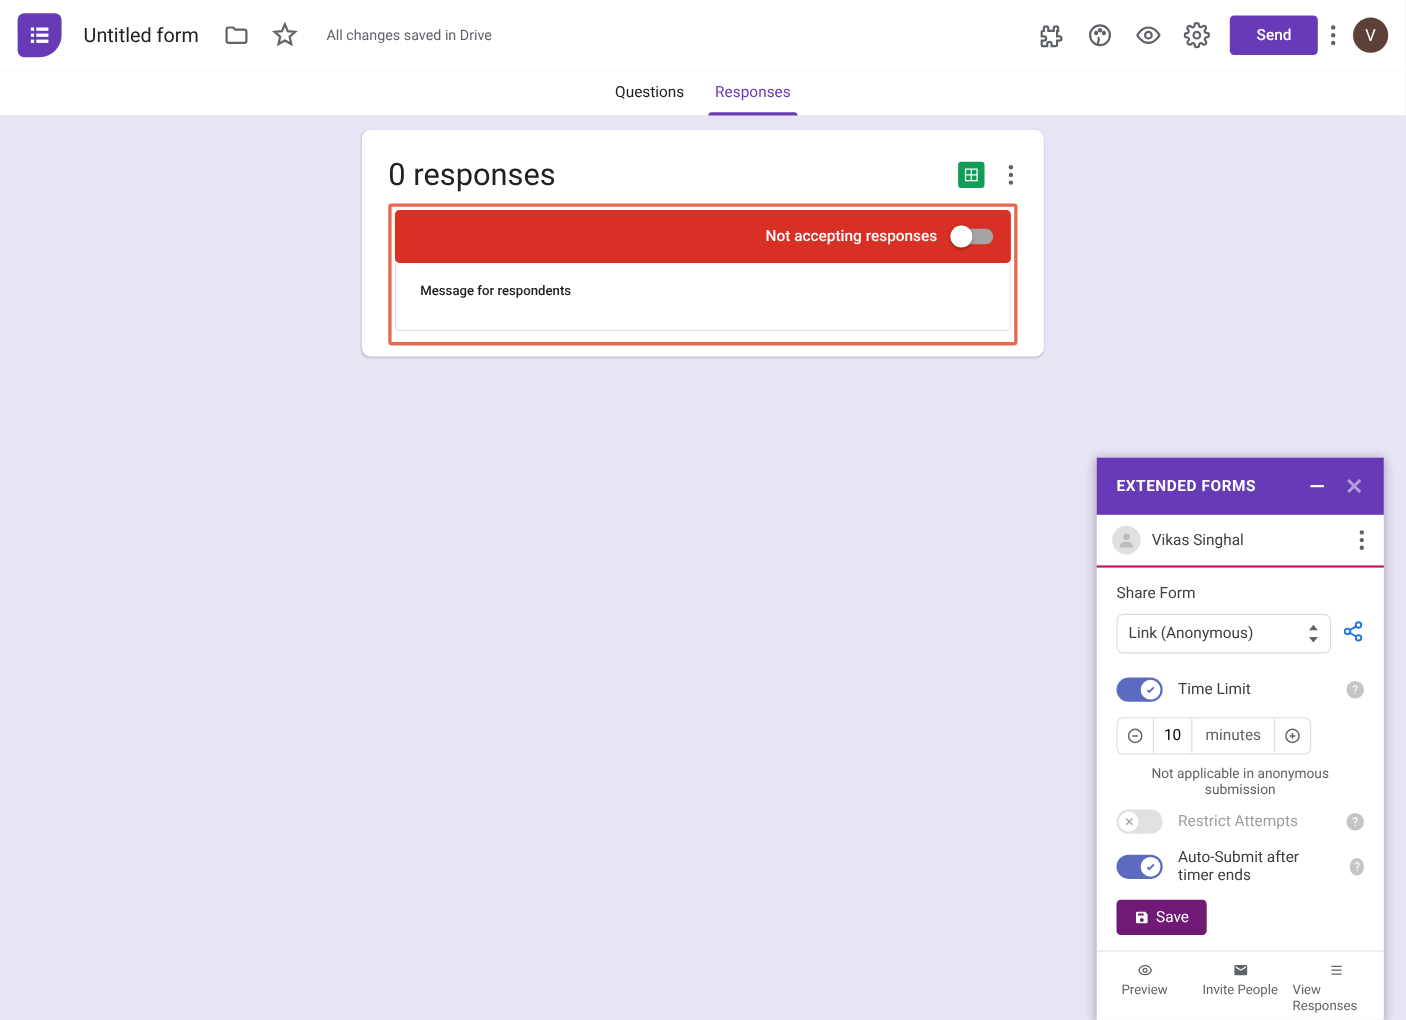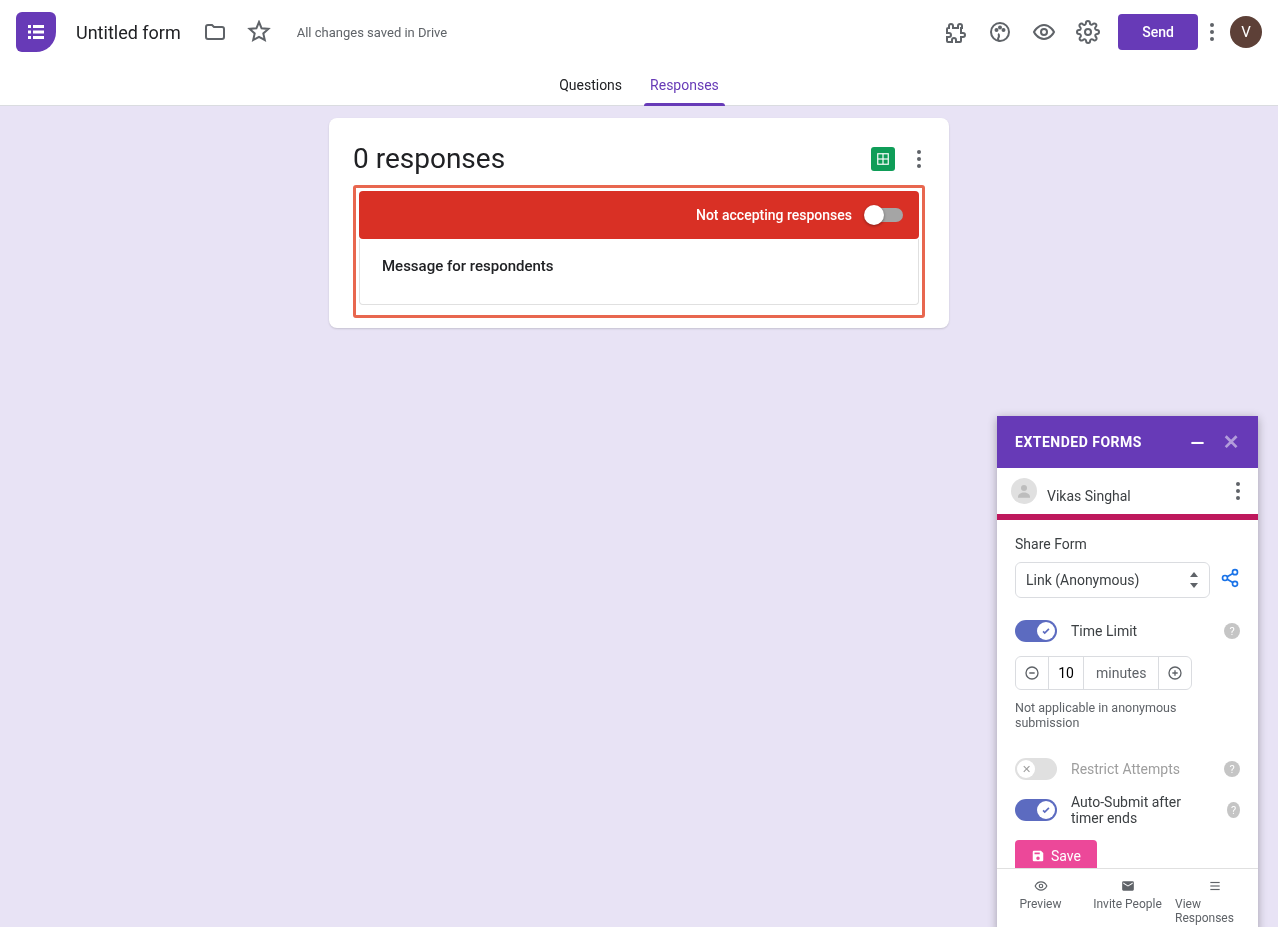--- a/index.html
+++ b/index.html
@@ -6,43 +6,43 @@
 body { background:#e8e3f5; width:1278px; height:927px; overflow:hidden; position:relative; }
 .header { background:#fff; height:64px; display:flex; align-items:center; padding:0 16px; }
 .forms-logo { width:40px; height:40px; background:#673ab7; border-radius:6px 6px 20px 6px; display:flex; align-items:center; justify-content:center; margin-right:20px; }
 .forms-logo svg { width:24px; height:24px; }
 .title { font-size:18px; color:#202124; margin-right:12px; }
 .icon-btn { width:40px; height:40px; display:flex; align-items:center; justify-content:center; margin:0 2px; cursor:pointer; border:none; background:none; color:#5f6368; }
 .saved-text { font-size:13px; color:#5f6368; margin-left:16px; }
 .spacer { flex:1; }
 .send-btn { background:#673ab7; color:#fff; border:none; padding:0 24px; height:36px; border-radius:4px; font-size:14px; font-weight:500; cursor:pointer; margin:0 8px; }
 .avatar { width:32px; height:32px; border-radius:50%; background:#5d4037; color:#fff; display:flex; align-items:center; justify-content:center; font-size:15px; margin-left:12px; }
-.tabs { background:#fff; height:42px; display:flex; align-items:center; justify-content:center; border-bottom:1px solid #dadce0; }
+.tabs { background:#fff; height:42px; display:flex; align-items:flex-end; justify-content:center; border-bottom:1px solid #dadce0; }
 .tab { padding:0 14px; height:42px; display:flex; align-items:center; font-size:14px; color:#202124; cursor:pointer; position:relative; }
 .tab.active { color:#673ab7; }
 .tab.active::after { content:""; position:absolute; bottom:0; left:8px; right:8px; height:3px; background:#673ab7; border-radius:3px 3px 0 0; }
 .content { padding-top:12px; display:flex; justify-content:center; }
 .card { width:620px; background:#fff; border-radius:8px; box-shadow:0 1px 2px rgba(0,0,0,.15); padding:24px 24px 10px; }
 .card-head { display:flex; align-items:center; margin-bottom:10px; }
 .resp-title { font-size:28px; color:#202124; flex:1; }
 .sheets-btn { width:24px; height:24px; background:#0f9d58; border-radius:3px; display:flex; align-items:center; justify-content:center; margin-right:18px; cursor:pointer; }
 .sheets-btn svg{ width:14px; height:14px; }
 .highlight-box { border:3px solid #e8674f; border-radius:3px; padding:3px 3px 10px; }
 .red-banner { background:#d93025; color:#fff; height:48px; display:flex; align-items:center; justify-content:flex-end; padding:0 16px; border-radius:4px; font-size:14px; font-weight:500; }
 .ggl-toggle { width:37px; height:14px; background:#a5a5a5; border-radius:8px; position:relative; margin-left:14px; cursor:pointer; }
 .ggl-toggle::after { content:""; position:absolute; width:20px; height:20px; background:#fff; border-radius:50%; top:-3px; left:-2px; box-shadow:0 1px 3px rgba(0,0,0,.4); }
 .msg-area { background:#fff; padding:18px 22px 22px; border:1px solid #e0e0e0; border-top:none; border-radius:0 0 4px 4px; }
-.msg-label { font-size:15px; color:#202124; margin-bottom:7px; font-weight:500; }
+.msg-label { font-size:12px; color:#202124; margin-bottom:7px; font-weight:500; }
 .msg-text { color:#70757a; font-size:14px; padding-bottom:6px; border-bottom:1px solid #dadce0; }
 .ext-panel { position:absolute; right:20px; top:416px; width:261px; background:#fff; box-shadow:0 2px 10px rgba(0,0,0,.3); border-radius:2px; }
 .ext-header { background:#673ab7; color:#fff; height:52px; display:flex; align-items:center; padding:0 18px; font-size:14px; font-weight:700; letter-spacing:.5px; }
 .ext-header .sp { flex:1; }
 .ext-min { font-size:18px; cursor:pointer; margin-right:18px; }
 .ext-close { font-size:20px; color:#b39ddb; cursor:pointer; }
-.ext-user { display:flex; align-items:flex-end; padding:10px 14px; border-bottom:6px solid #be185d; font-size:14px; color:#3c4043; }
+.ext-user { display:flex; align-items:center; padding:10px 14px; border-bottom:2px solid #be185d; font-size:14px; color:#3c4043; }
 .ext-avatar { width:26px; height:26px; background:#e0e0e0; border-radius:50%; margin-right:10px; display:flex; align-items:center; justify-content:center; }
 .ext-body { padding:16px 18px 0; height:348px; overflow-y:auto; position:relative; }
 .ext-label { font-size:14px; color:#3c4043; margin-bottom:10px; }
 .share-row { display:flex; gap:10px; align-items:center; margin-bottom:22px; }
 .select { flex:1; height:36px; border:1px solid #dadce0; border-radius:6px; padding:0 10px; display:flex; align-items:center; font-size:14px; color:#3c4043; cursor:pointer; position:relative; }
 .select::after { content:""; position:absolute; right:10px; top:10px; width:8px; height:14px; border-left:4px solid transparent; border-right:4px solid transparent; }
 .chev-stack { position:absolute; right:10px; }
 .share-ic { color:#1a73e8; cursor:pointer; }
 .toggle-row { display:flex; align-items:center; gap:14px; margin-bottom:14px; font-size:14px; color:#3c4043; }
 .sw { width:42px; height:22px; border-radius:20px; position:relative; cursor:pointer; flex-shrink:0; }
@@ -50,23 +50,23 @@
 .sw.on::after { content:""; position:absolute; right:2px; top:2px; width:18px; height:18px; background:#fff; border-radius:50%; display:flex; align-items:center; justify-content:center; }
 .sw.on .chk { position:absolute; right:6px; top:6px; color:#5c6bc0; z-index:1; }
 .sw.off { background:#e0e0e0; }
 .sw.off::after { content:""; position:absolute; left:2px; top:2px; width:18px; height:18px; background:#fff; border-radius:50%; }
 .sw.off .x { position:absolute; left:7px; top:5px; color:#9e9e9e; font-size:11px; z-index:1; }
 .help { width:16px; height:16px; border-radius:50%; background:#c5c5c5; color:#fff; font-size:11px; display:flex; align-items:center; justify-content:center; margin-left:auto; cursor:pointer; }
 .stepper { display:flex; border:1px solid #dadce0; border-radius:6px; overflow:hidden; width:fit-content; margin-bottom:10px; }
 .step-btn { width:32px; height:32px; display:flex; align-items:center; justify-content:center; cursor:pointer; color:#5f6368; }
 .step-val { width:36px; display:flex; align-items:center; justify-content:center; font-size:14px; border-left:1px solid #dadce0; border-right:1px solid #dadce0; }
 .step-unit { padding:0 12px; display:flex; align-items:center; font-size:14px; border-right:1px solid #dadce0; color:#5f6368; }
-.note { font-size:12.5px; color:#5f6368; margin-bottom:28px; }
+.note { font-size:12.5px; color:#5f6368; margin-bottom:10px;text-align:center; }
 .disabled-row { color:#9e9e9e; }
-.save-btn { background:#ec4899; color:#fff; border:none; padding:8px 16px; border-radius:4px; font-size:14px; cursor:pointer; display:flex; align-items:center; gap:6px; margin-top:8px; margin-bottom:8px; }
+.save-btn { background:#701a75; color:#fff; border:none; padding:8px 16px; border-radius:4px; font-size:14px; cursor:pointer; display:flex; align-items:center; gap:6px; margin-top:8px; margin-bottom:8px; }
 .ext-footer { display:flex; border-top:1px solid #e0e0e0; }
 .ext-foot-item { flex:1; padding:10px 4px 8px; display:flex; flex-direction:column; align-items:center; font-size:12px; color:#5f6368; cursor:pointer; gap:4px; }
 .kebab { display:flex; flex-direction:column; gap:3px; cursor:pointer; padding:4px; }
 .kebab span { width:4px; height:4px; background:#5f6368; border-radius:50%; }
 .icon24 { width:24px; height:24px; }
 .icon20 { width:20px; height:20px; }
 </style>
 </head>
 <body>
 

